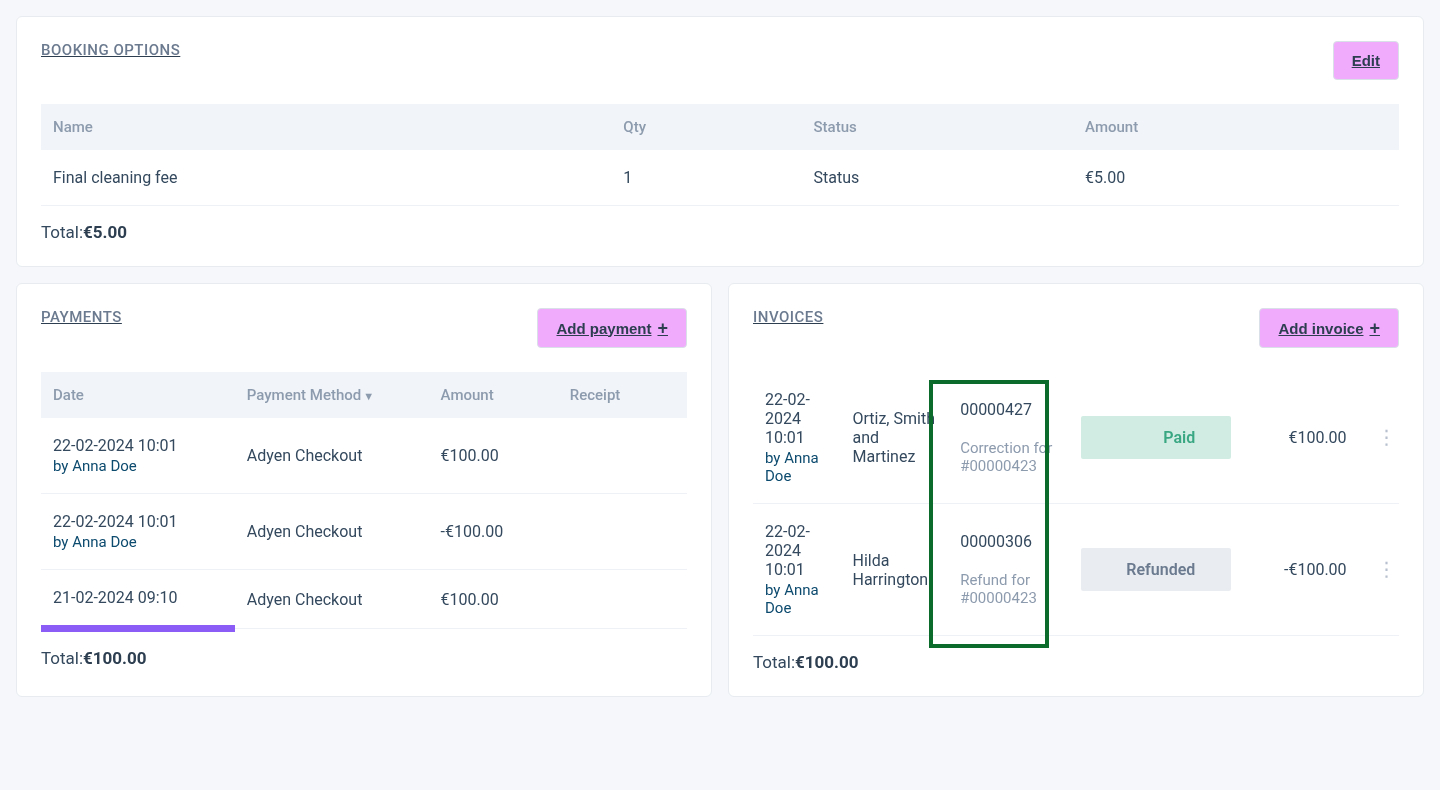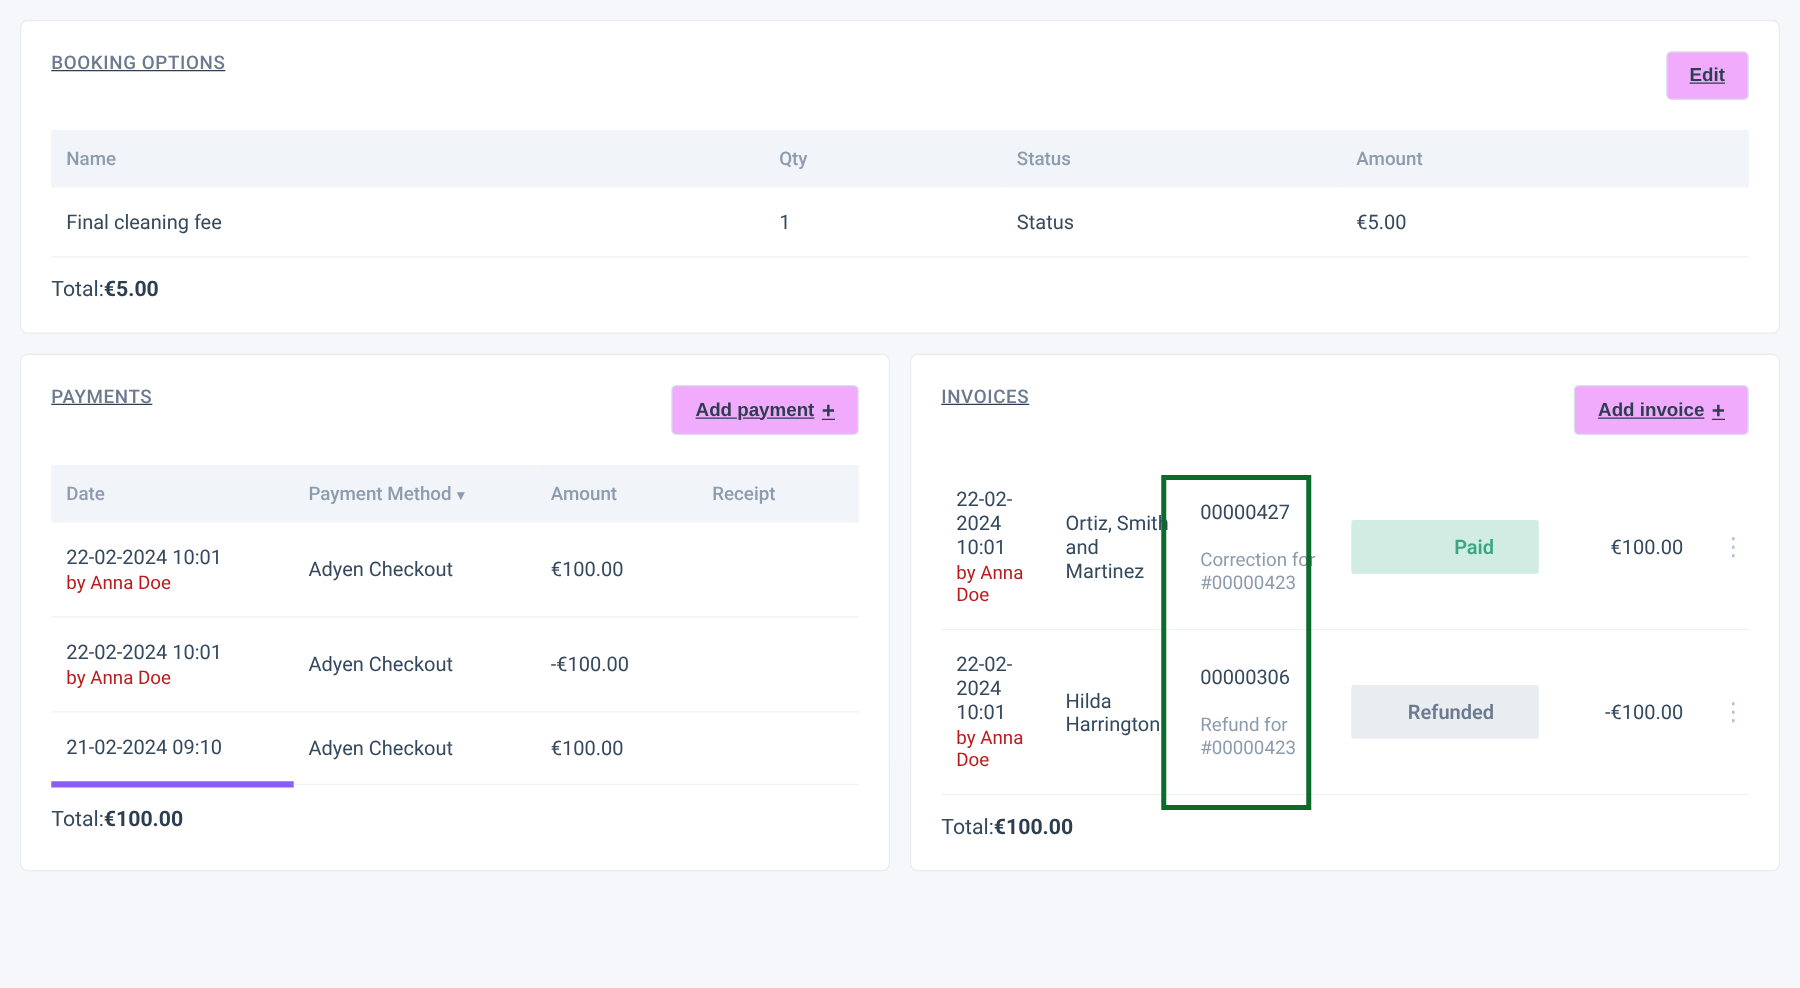--- a/index.html
+++ b/index.html
@@ -64,21 +64,21 @@
     font-size: 15px;
   }
   td {
     padding: 18px 12px;
     border-bottom: 1px solid #eef1f5;
     vertical-align: middle;
     color: #34495e;
     font-size: 16px;
   }
   .byline {
-    color: #b91c1c;
+    color: #0c4a6e;
     font-size: 15px;
     margin-top: 2px;
   }
   .subtext {
     color: #8d9bae;
     font-size: 15px;
     margin-top: 20px;
   }
   .total-row {
     padding: 16px 0 0 0;
@@ -204,21 +204,21 @@
         <tr>
           <td>
             <div>22-02-2024 10:01</div>
             <div class="byline">by Anna Doe</div>
           </td>
           <td>Adyen Checkout</td>
           <td>-€100.00</td>
           <td></td>
         </tr>
         <tr>
-          <td style="border-bottom:5px solid #8b5cf6;">
+          <td style="border-bottom:7px solid #8b5cf6;">
             <div>21-02-2024 09:10</div>
           </td>
           <td>Adyen Checkout</td>
           <td>€100.00</td>
           <td></td>
         </tr>
       </tbody>
     </table>
     <div class="total-row">
       <span>Total:</span><span class="total-value">€100.00</span>

